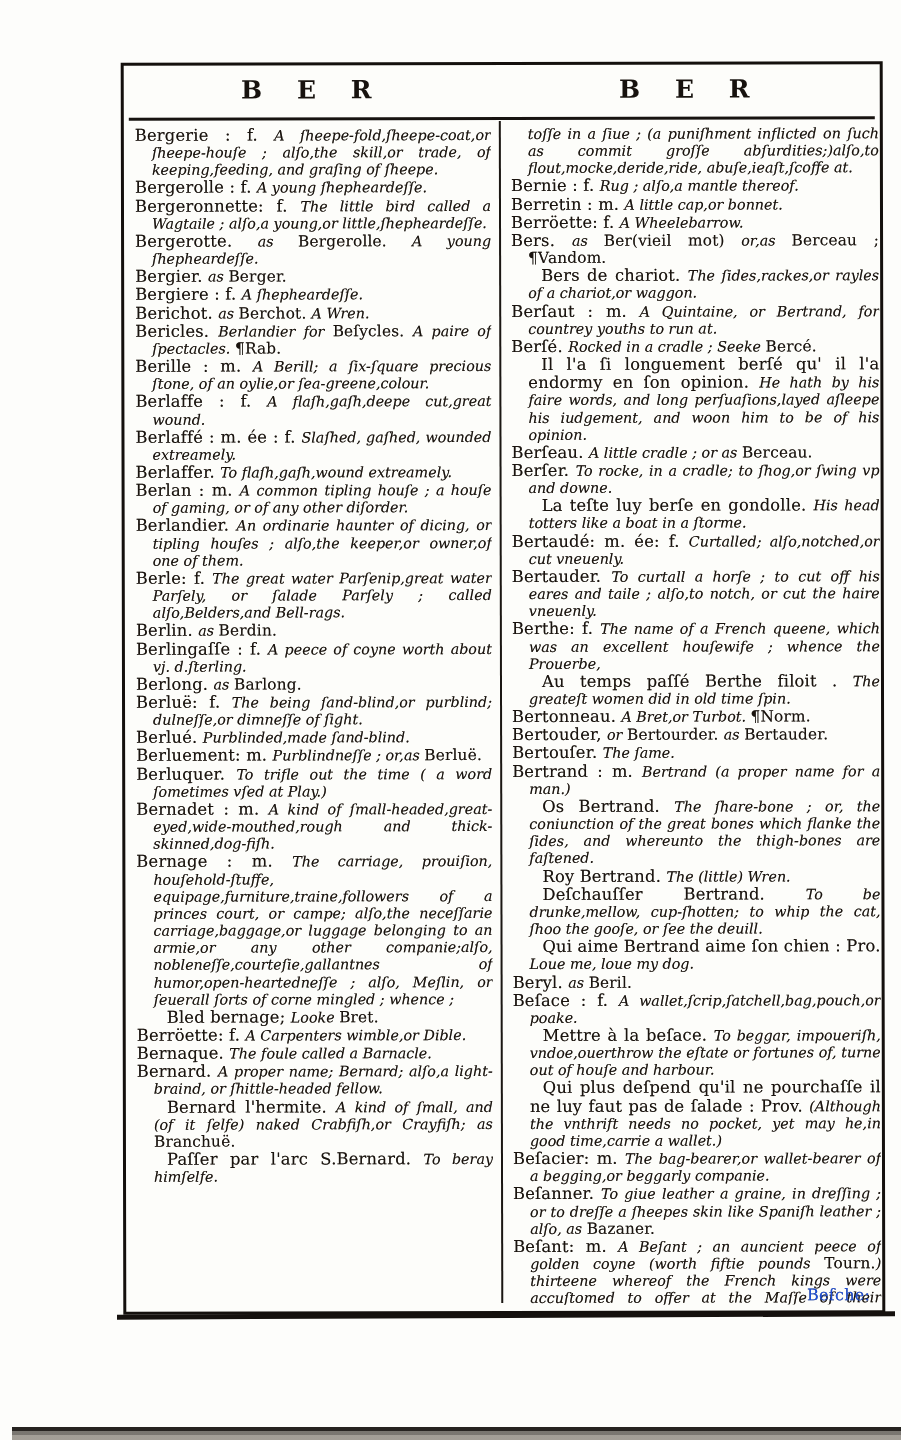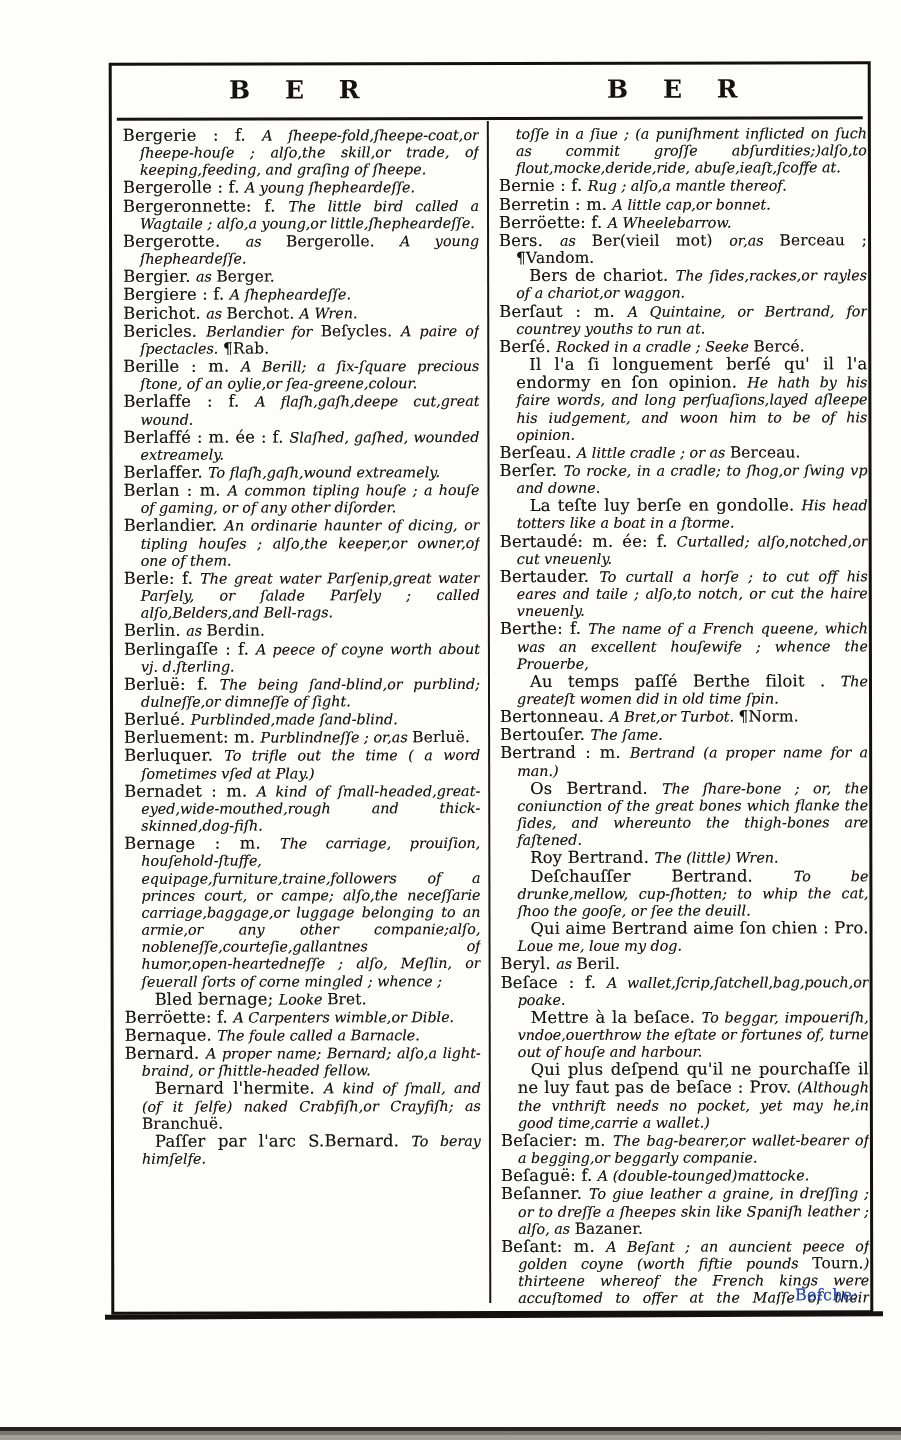--- a/index.html
+++ b/index.html
@@ -4,21 +4,21 @@
 <style>
   html,body { margin:0; padding:0; }
   body {
     width:901px; height:1440px;
     background:#fdfdfb;
     font-family:"DejaVu Serif", serif;
     color:#17120e;
     position:relative;
     overflow:hidden;
   }
-  .scan { position:absolute; inset:0; }
+  .scan { position:absolute; inset:0;margin-left:12px; }
 
   .pagebox {
     position:absolute; left:110px; top:62px;
     width:762px; height:1252px;
     border:3px solid #14100d;
     box-sizing:border-box;
     background:#fdfdfa;
     transform:rotate(-0.12deg);
   }
   .running-heads {
@@ -100,20 +100,21 @@
         <p class="entry main"><span class="rom">Bericles. </span><span class="ital">Berlandier for </span><span class="rom">Beſycles. </span><span class="ital">A paire of ſpectacles. </span><span class="rom">¶Rab.</span></p>
         <p class="entry main"><span class="rom">Berille : m. </span><span class="ital">A Berill; a ſix-ſquare precious ſtone, of an oylie,or ſea-greene,colour.</span></p>
         <p class="entry main"><span class="rom">Berlaffe : f. </span><span class="ital">A flaſh,gaſh,deepe cut,great wound.</span></p>
         <p class="entry main"><span class="rom">Berlaffé : m. ée : f. </span><span class="ital">Slaſhed, gaſhed, wounded extreamely.</span></p>
         <p class="entry main"><span class="rom">Berlaffer. </span><span class="ital">To flaſh,gaſh,wound extreamely.</span></p>
         <p class="entry main"><span class="rom">Berlan : m. </span><span class="ital">A common tipling houſe ; a houſe of gaming, or of any other diſorder.</span></p>
         <p class="entry main"><span class="rom">Berlandier. </span><span class="ital">An ordinarie haunter of dicing, or tipling houſes ; alſo,the keeper,or owner,of one of them.</span></p>
         <p class="entry main"><span class="rom">Berle: f. </span><span class="ital">The great water Parſenip,great water Parſely, or ſalade Parſely ; called alſo,Belders,and Bell-rags.</span></p>
         <p class="entry main"><span class="rom">Berlin. </span><span class="ital">as </span><span class="rom">Berdin.</span></p>
         <p class="entry main"><span class="rom">Berlingaſſe : f. </span><span class="ital">A peece of coyne worth about vj. d.ſterling.</span></p>
+        <p class="entry main"><span class="rom">Berlong. </span><span class="ital">as </span><span class="rom">Barlong.</span></p>
         <p class="entry main"><span class="rom">Berluë: f. </span><span class="ital">The being ſand-blind,or purblind; dulneſſe,or dimneſſe of ſight.</span></p>
         <p class="entry main"><span class="rom">Berlué. </span><span class="ital">Purblinded,made ſand-blind.</span></p>
         <p class="entry main"><span class="rom">Berluement: m. </span><span class="ital">Purblindneſſe ; or,as </span><span class="rom">Berluë.</span></p>
         <p class="entry main"><span class="rom">Berluquer. </span><span class="ital">To trifle out the time ( a word ſometimes vſed at Play.)</span></p>
         <p class="entry main"><span class="rom">Bernadet : m. </span><span class="ital">A kind of ſmall-headed,great-eyed,wide-mouthed,rough and thick-skinned,dog-fiſh.</span></p>
         <p class="entry main"><span class="rom">Bernage : m. </span><span class="ital">The carriage, prouiſion, houſehold-ſtuffe, equipage,furniture,traine,followers of a princes court, or campe; alſo,the neceſſarie carriage,baggage,or luggage belonging to an armie,or any other companie;alſo, nobleneſſe,courteſie,gallantnes of humor,open-heartedneſſe ; alſo, Meſlin, or ſeuerall ſorts of corne mingled ; whence ;</span></p>
         <p class="entry sub"><span class="rom">Bled bernage; </span><span class="ital">Looke </span><span class="rom">Bret.</span></p>
         <p class="entry main"><span class="rom">Berröette: f. </span><span class="ital">A Carpenters wimble,or Dible.</span></p>
         <p class="entry main"><span class="rom">Bernaque. </span><span class="ital">The foule called a Barnacle.</span></p>
         <p class="entry main"><span class="rom">Bernard. </span><span class="ital">A proper name; Bernard; alſo,a light-braind, or ſhittle-headed fellow.</span></p>
@@ -131,32 +132,32 @@
         <p class="entry main"><span class="rom">Berſé. </span><span class="ital">Rocked in a cradle ; Seeke </span><span class="rom">Bercé.</span></p>
         <p class="entry sub"><span class="rom">Il l'a ſi longuement berſé qu' il l'a endormy en ſon opinion. </span><span class="ital">He hath by his faire words, and long perſuaſions,layed aſleepe his iudgement, and woon him to be of his opinion.</span></p>
         <p class="entry main"><span class="rom">Berſeau. </span><span class="ital">A little cradle ; or as </span><span class="rom">Berceau.</span></p>
         <p class="entry main"><span class="rom">Berſer. </span><span class="ital">To rocke, in a cradle; to ſhog,or ſwing vp and downe.</span></p>
         <p class="entry sub"><span class="rom">La teſte luy berſe en gondolle. </span><span class="ital">His head totters like a boat in a ſtorme.</span></p>
         <p class="entry main"><span class="rom">Bertaudé: m. ée: f. </span><span class="ital">Curtalled; alſo,notched,or cut vneuenly.</span></p>
         <p class="entry main"><span class="rom">Bertauder. </span><span class="ital">To curtall a horſe ; to cut off his eares and taile ; alſo,to notch, or cut the haire vneuenly.</span></p>
         <p class="entry main"><span class="rom">Berthe: f. </span><span class="ital">The name of a French queene, which was an excellent houſewife ; whence the Prouerbe,</span></p>
         <p class="entry sub"><span class="rom">Au temps paſſé Berthe filoit . </span><span class="ital">The greateſt women did in old time ſpin.</span></p>
         <p class="entry main"><span class="rom">Bertonneau. </span><span class="ital">A Bret,or Turbot. </span><span class="rom">¶Norm.</span></p>
+        <p class="entry main"><span class="rom">Bertouder, </span><span class="ital">or </span><span class="rom">Bertourder. </span><span class="ital">as </span><span class="rom">Bertauder.</span></p>
         <p class="entry main"><span class="rom">Bertouſer. </span><span class="ital">The ſame.</span></p>
         <p class="entry main"><span class="rom">Bertrand : m. </span><span class="ital">Bertrand (a proper name for a man.)</span></p>
         <p class="entry sub"><span class="rom">Os Bertrand. </span><span class="ital">The ſhare-bone ; or, the coniunction of the great bones which flanke the ſides, and whereunto the thigh-bones are faſtened.</span></p>
         <p class="entry sub"><span class="rom">Roy Bertrand. </span><span class="ital">The (little) Wren.</span></p>
         <p class="entry sub"><span class="rom">Deſchauſſer Bertrand. </span><span class="ital">To be drunke,mellow, cup-ſhotten; to whip the cat, ſhoo the gooſe, or ſee the deuill.</span></p>
         <p class="entry sub"><span class="rom">Qui aime Bertrand aime ſon chien : Pro. </span><span class="ital">Loue me, loue my dog.</span></p>
         <p class="entry main"><span class="rom">Beryl. </span><span class="ital">as </span><span class="rom">Beril.</span></p>
         <p class="entry main"><span class="rom">Beſace : f. </span><span class="ital">A wallet,ſcrip,ſatchell,bag,pouch,or poake.</span></p>
         <p class="entry sub"><span class="rom">Mettre à la beſace. </span><span class="ital">To beggar, impoueriſh, vndoe,ouerthrow the eſtate or fortunes of, turne out of houſe and harbour.</span></p>
-        <p class="entry sub"><span class="rom">Qui plus deſpend qu'il ne pourchaſſe il ne luy faut pas de beſace : Prov. </span><span class="ital">(Although the vnthrift needs no pocket, yet may he,in good time,carrie a wallet.)</span></p>
+        <p class="entry sub"><span class="rom">Qui plus deſpend qu'il ne pourchaſſe il ne luy faut pas de ſalade : Prov. </span><span class="ital">(Although the vnthrift needs no pocket, yet may he,in good time,carrie a wallet.)</span></p>
         <p class="entry main"><span class="rom">Beſacier: m. </span><span class="ital">The bag-bearer,or wallet-bearer of a begging,or beggarly companie.</span></p>
-        <p class="entry main"><span class="rom">Beſaguë: f. </span><span class="ital">A (double-tounged)mattocke.</span></p>
         <p class="entry main"><span class="rom">Beſanner. </span><span class="ital">To giue leather a graine, in dreſſing ; or to dreſſe a ſheepes skin like Spaniſh leather ; alſo, as </span><span class="rom">Bazaner.</span></p>
         <p class="entry main"><span class="rom">Beſant: m. </span><span class="ital">A Beſant ; an auncient peece of golden coyne (worth fiftie pounds </span><span class="rom">Tourn.</span><span class="ital">) thirteene whereof the French kings were accuſtomed to offer at the Maſſe of their Conſecration in </span></p>
       </div>
     <div class="catchword">Beſche:</div>
   </div>
   <div class="bottomrule"></div>
   <div class="scanband"></div>
 </div>
 
 </body></html>

